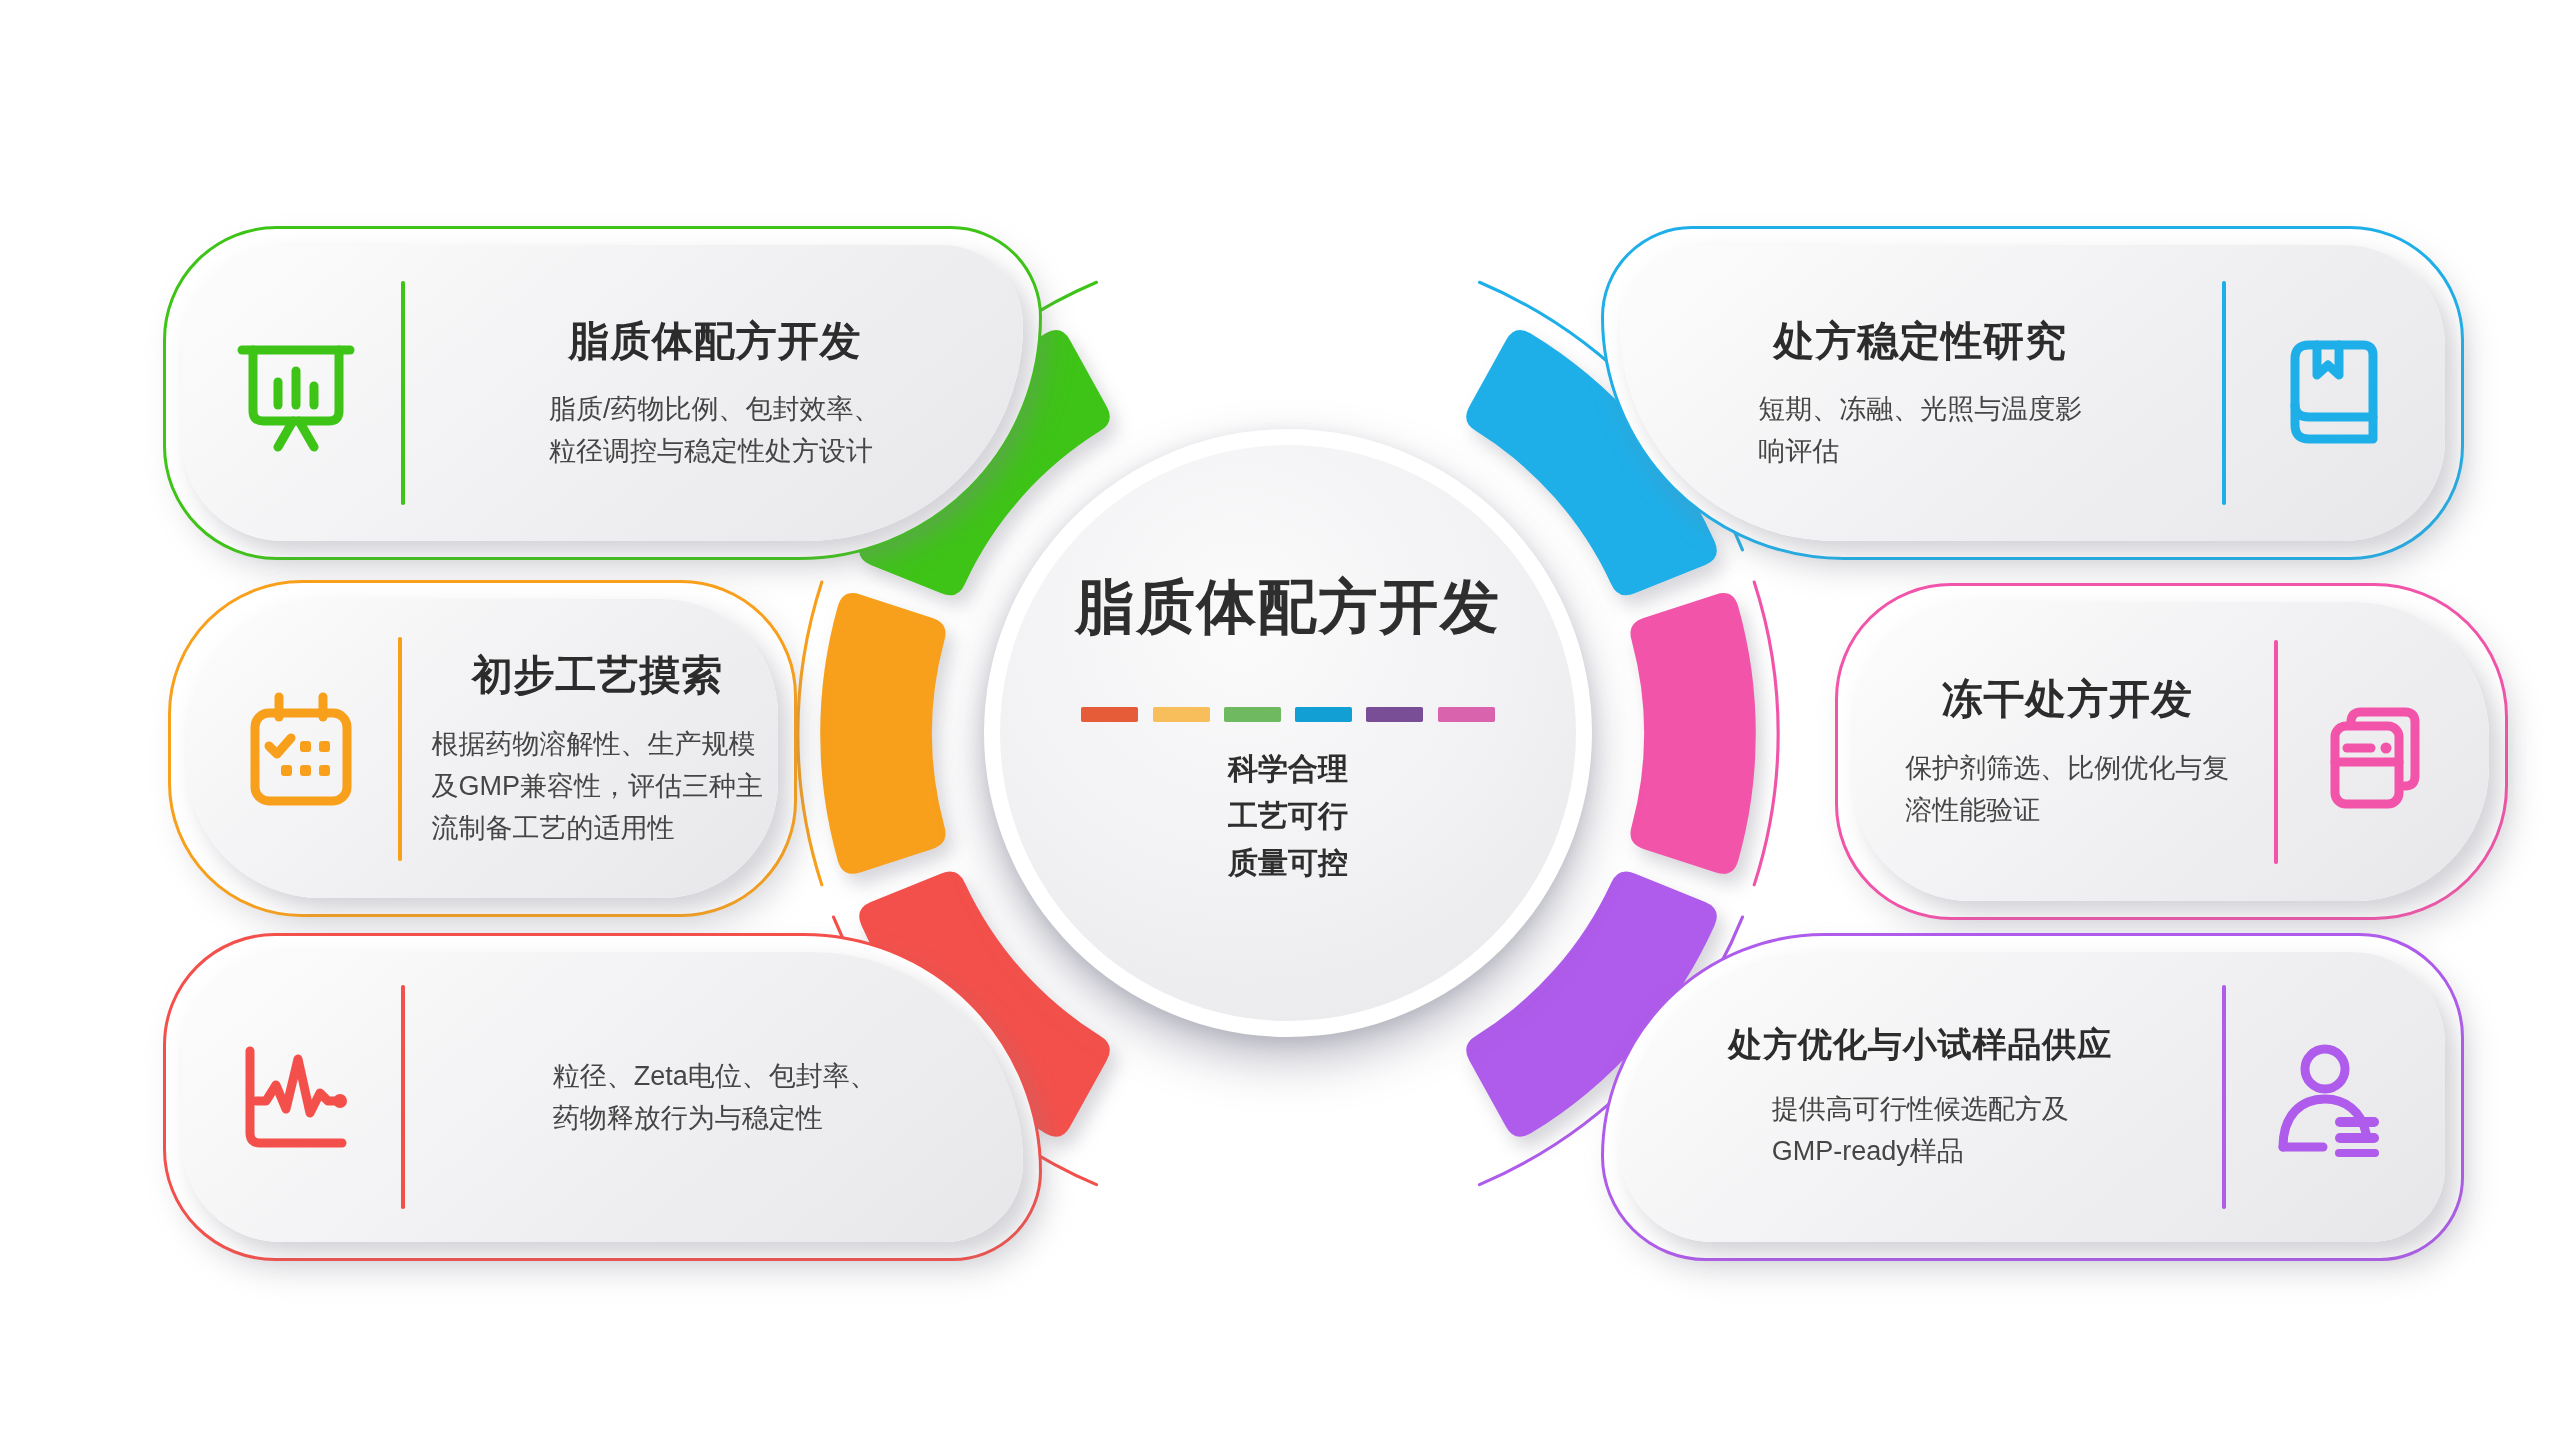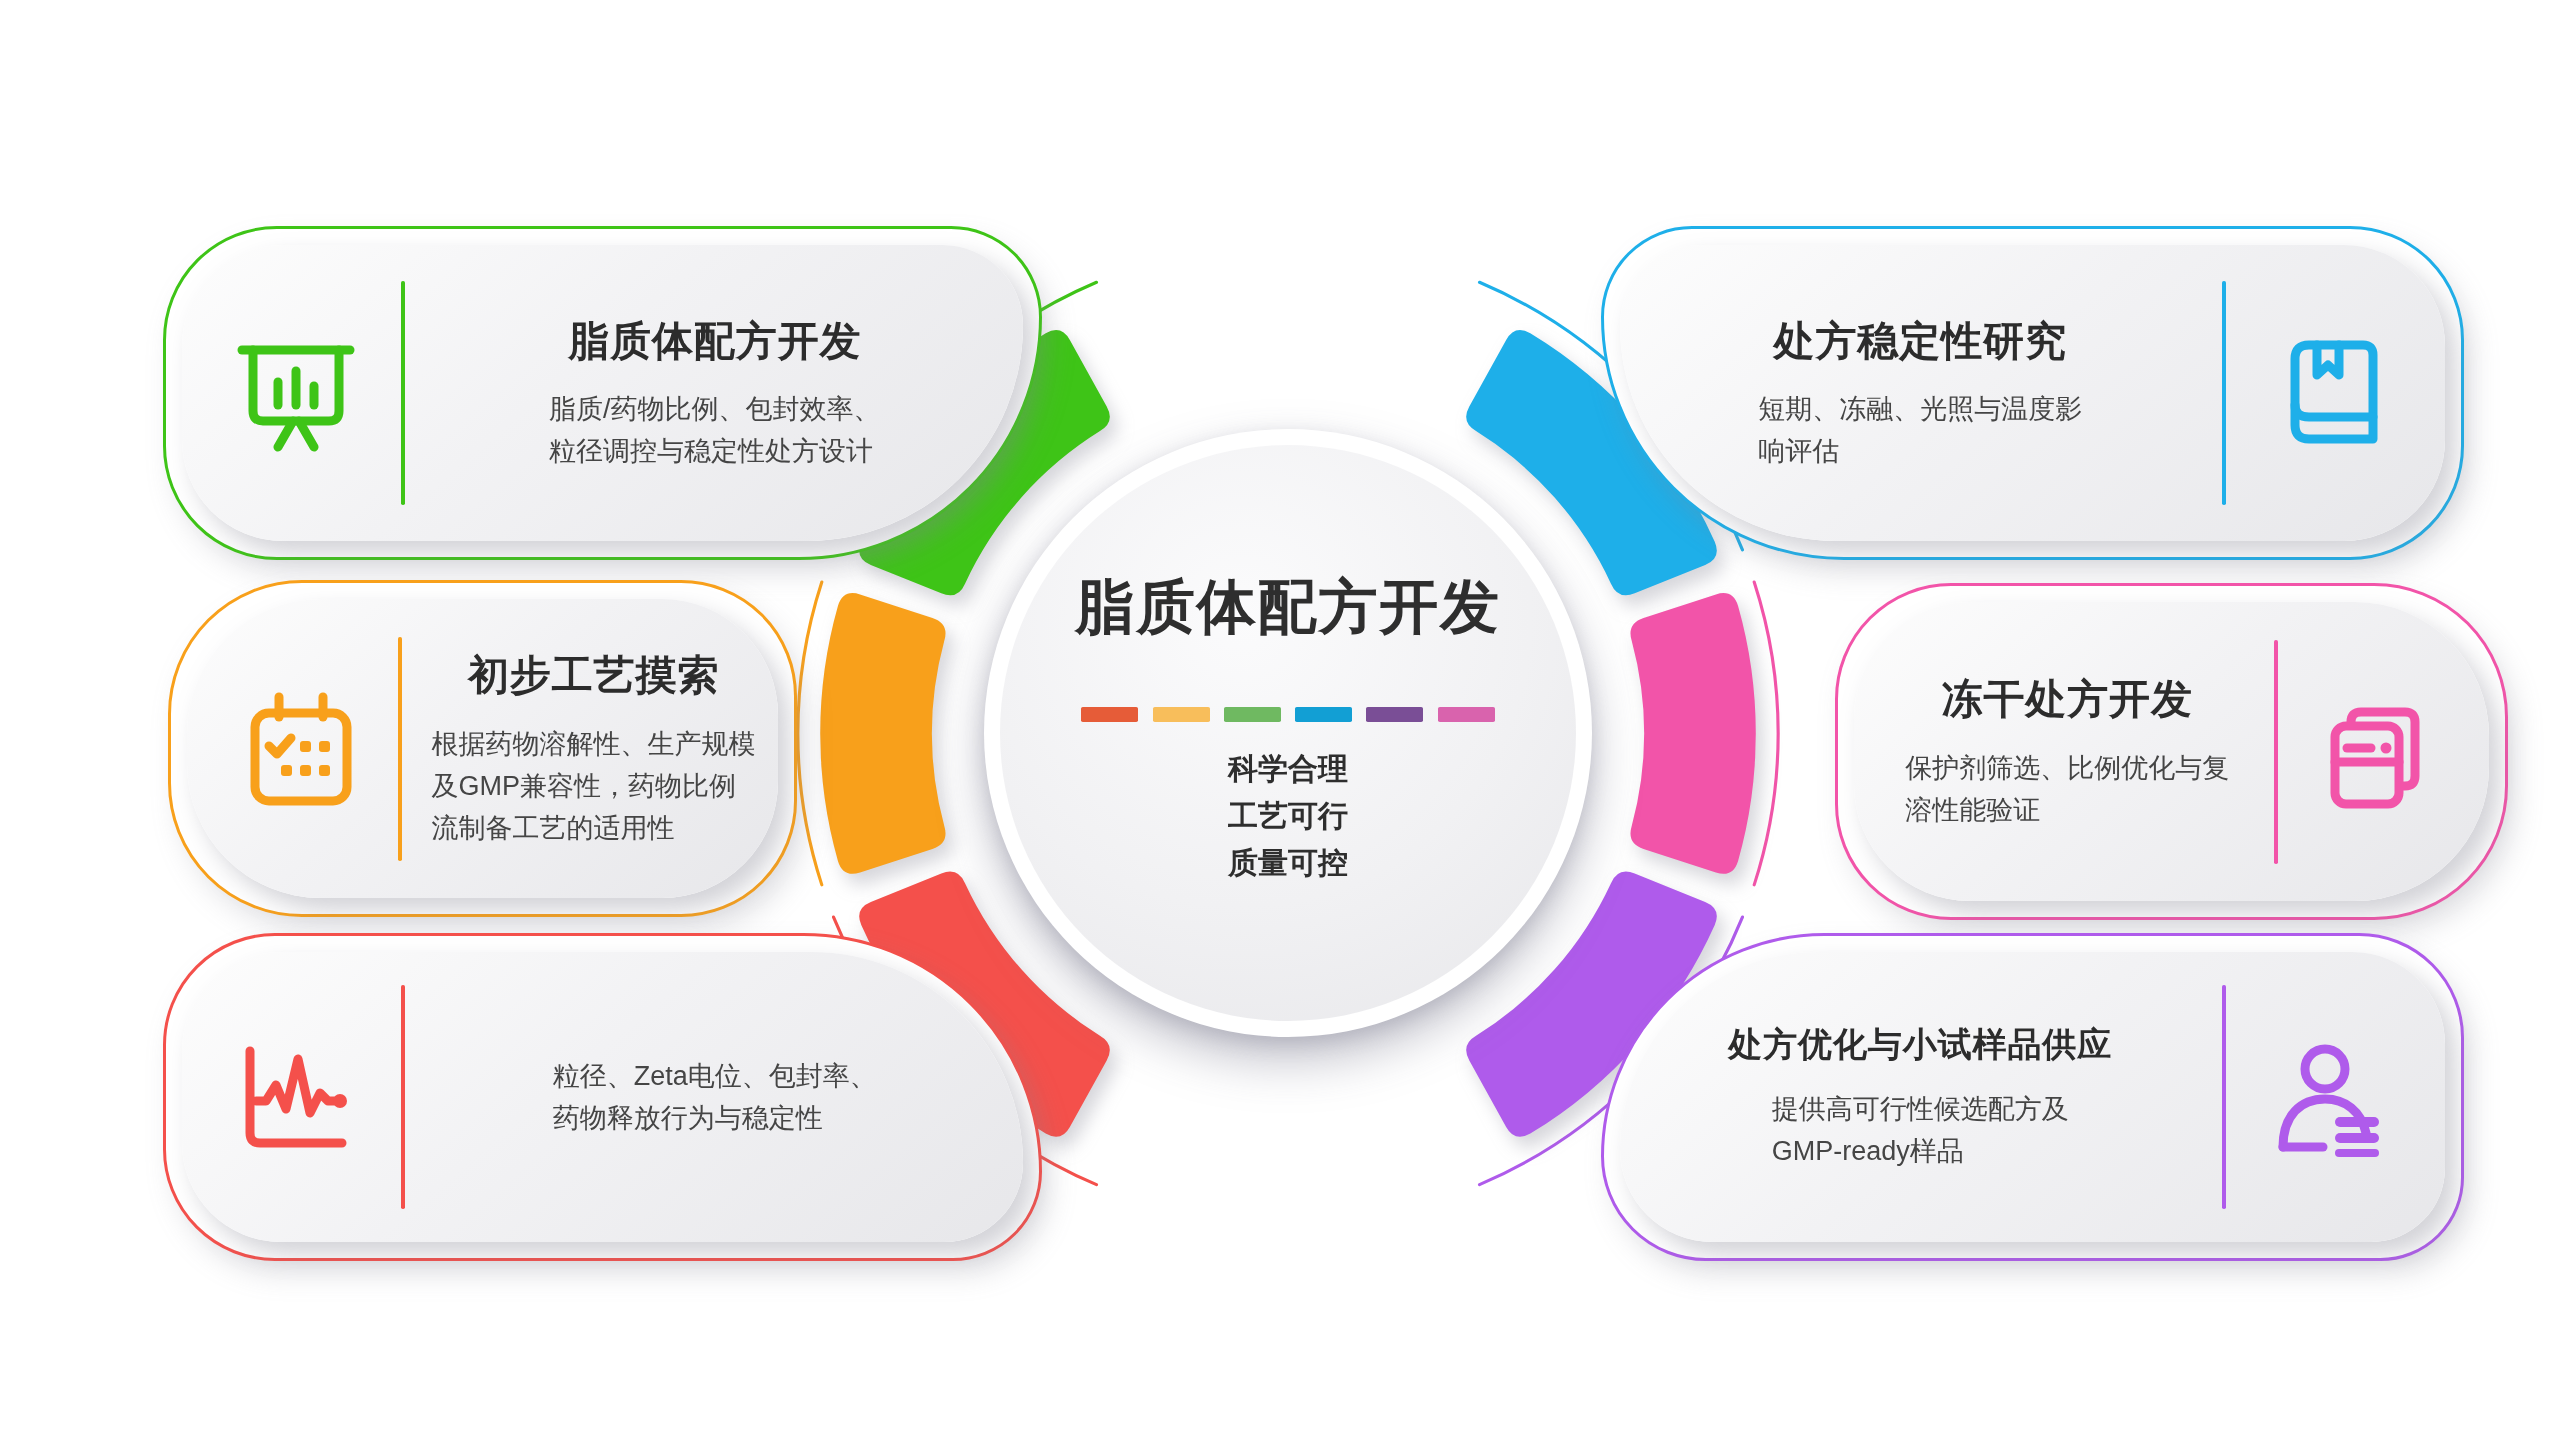--- a/index.html
+++ b/index.html
@@ -122,21 +122,21 @@
           <rect x="40" y="76" width="11" height="11" rx="3" fill="currentColor" stroke="none"></rect>
           <rect x="59" y="76" width="11" height="11" rx="3" fill="currentColor" stroke="none"></rect>
           <rect x="78" y="76" width="11" height="11" rx="3" fill="currentColor" stroke="none"></rect>
         </svg>
       </div>
       <div class="divider"></div>
       <div class="text-block">
         <div class="card-title">初步工艺摸索</div>
         <div class="card-sub">
           <div>根据药物溶解性、生产规模</div>
-          <div>及GMP兼容性，药物比例</div>
+          <div>及GMP兼容性，评估三种主</div>
           <div>流制备工艺的适用性</div>
         </div>
       </div>
     </div>
   </div>
 
   <div class="card left c-bl" id="card-2" style="--accent: #F4504B;">
     <div class="panel">
       <div class="icon-block">
         <svg class="icon-svg" viewBox="0 0 120 120" fill="none" stroke="currentColor" stroke-width="9" stroke-linecap="round" stroke-linejoin="round">

